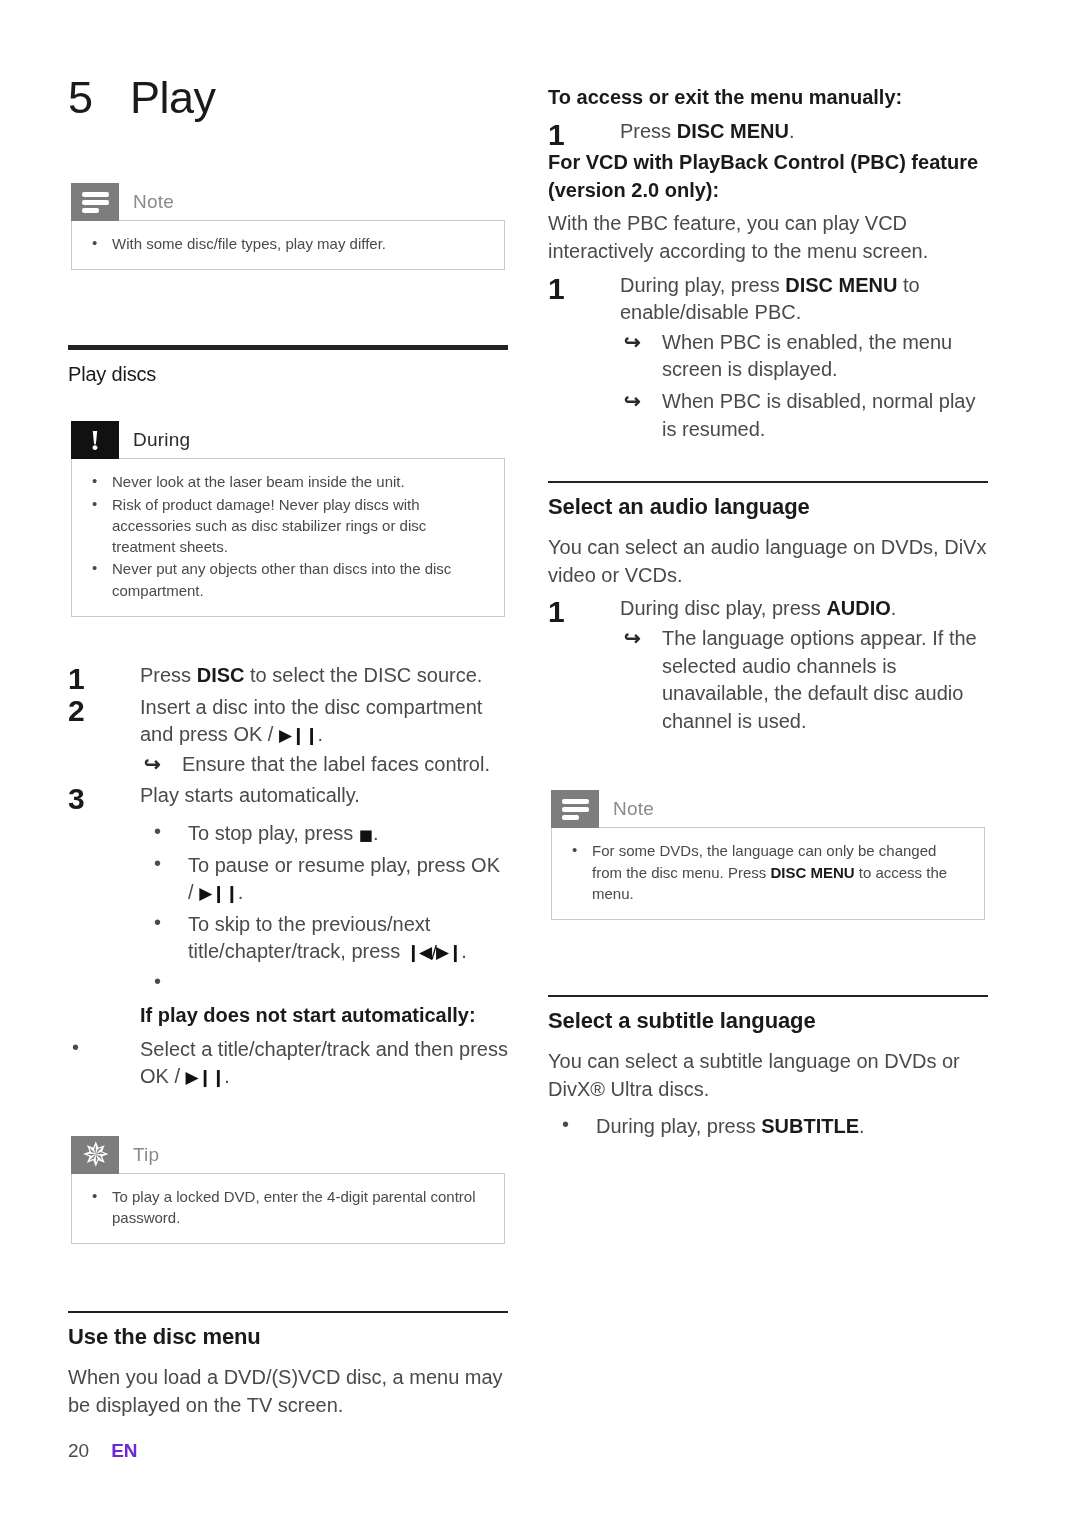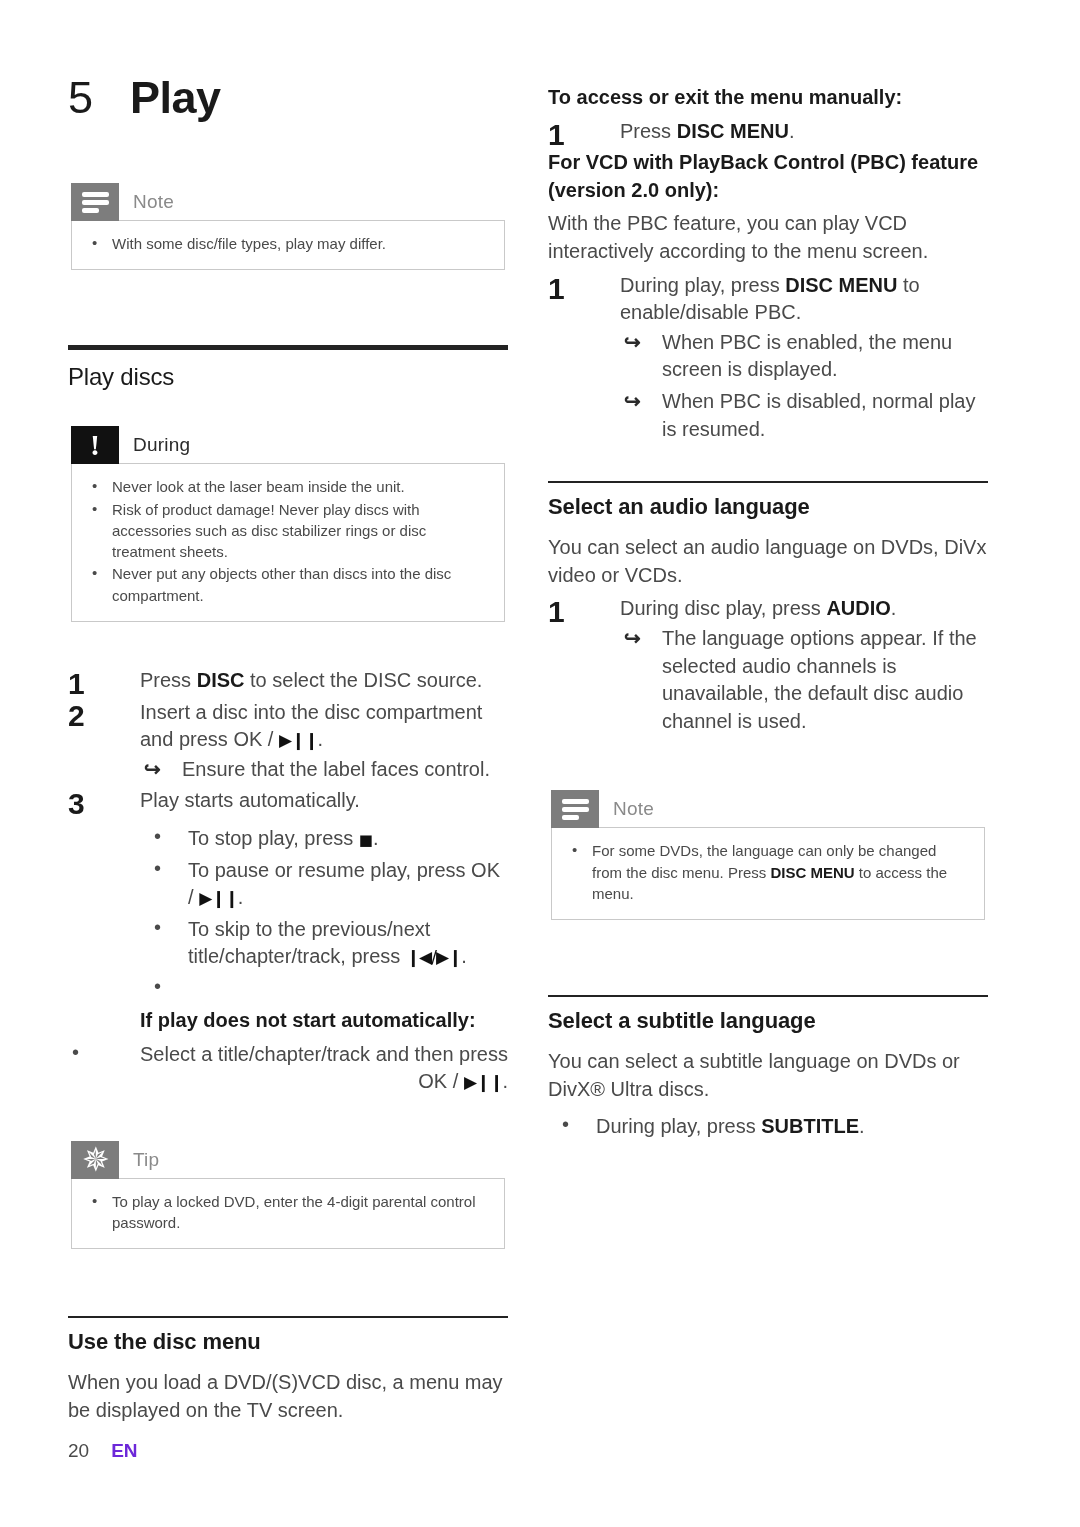--- a/index.html
+++ b/index.html
@@ -35,39 +35,39 @@
   }
   .chapter-num {
     font-size: 45px;
     font-weight: 400;
     letter-spacing: -0.5px;
     width: 62px;
     flex: 0 0 62px;
   }
   .chapter-title {
     font-size: 45px;
-    font-weight: 700;
+    font-weight: 400;
     letter-spacing: -0.5px;
   }
 
   
   .rule-thick {
     height: 5px;
     background: #232323;
     margin-bottom: 13px;
   }
   .rule-thin {
     height: 2px;
     background: #232323;
     margin-bottom: 11px;
   }
 
   
   h2.section-heading {
-    font-size: 24px;
+    font-size: 20px;
     font-weight: 400;
     color: #1a1a1a;
     margin: 0 0 6px 0;
     letter-spacing: -0.2px;
   }
   h3.sub-heading {
     font-size: 22px;
     font-weight: 700;
     color: #1a1a1a;
     margin: 0 0 14px 0;
@@ -249,21 +249,20 @@
     top: -2px;
     font-size: 20px;
     color: #4a4a4a;
   }
   ul.dot-list li.empty-item { margin-bottom: 0; }
 
   ul.outer-dot {
     list-style: none;
     margin: 0;
     padding: 0;
-    text-align: right;
   }
   ul.outer-dot li {
     position: relative;
     padding-left: 72px;
     font-size: 20px;
     line-height: 1.38;
     color: #4a4a4a;
   }
   ul.outer-dot li:before {
     content: "\2022";

